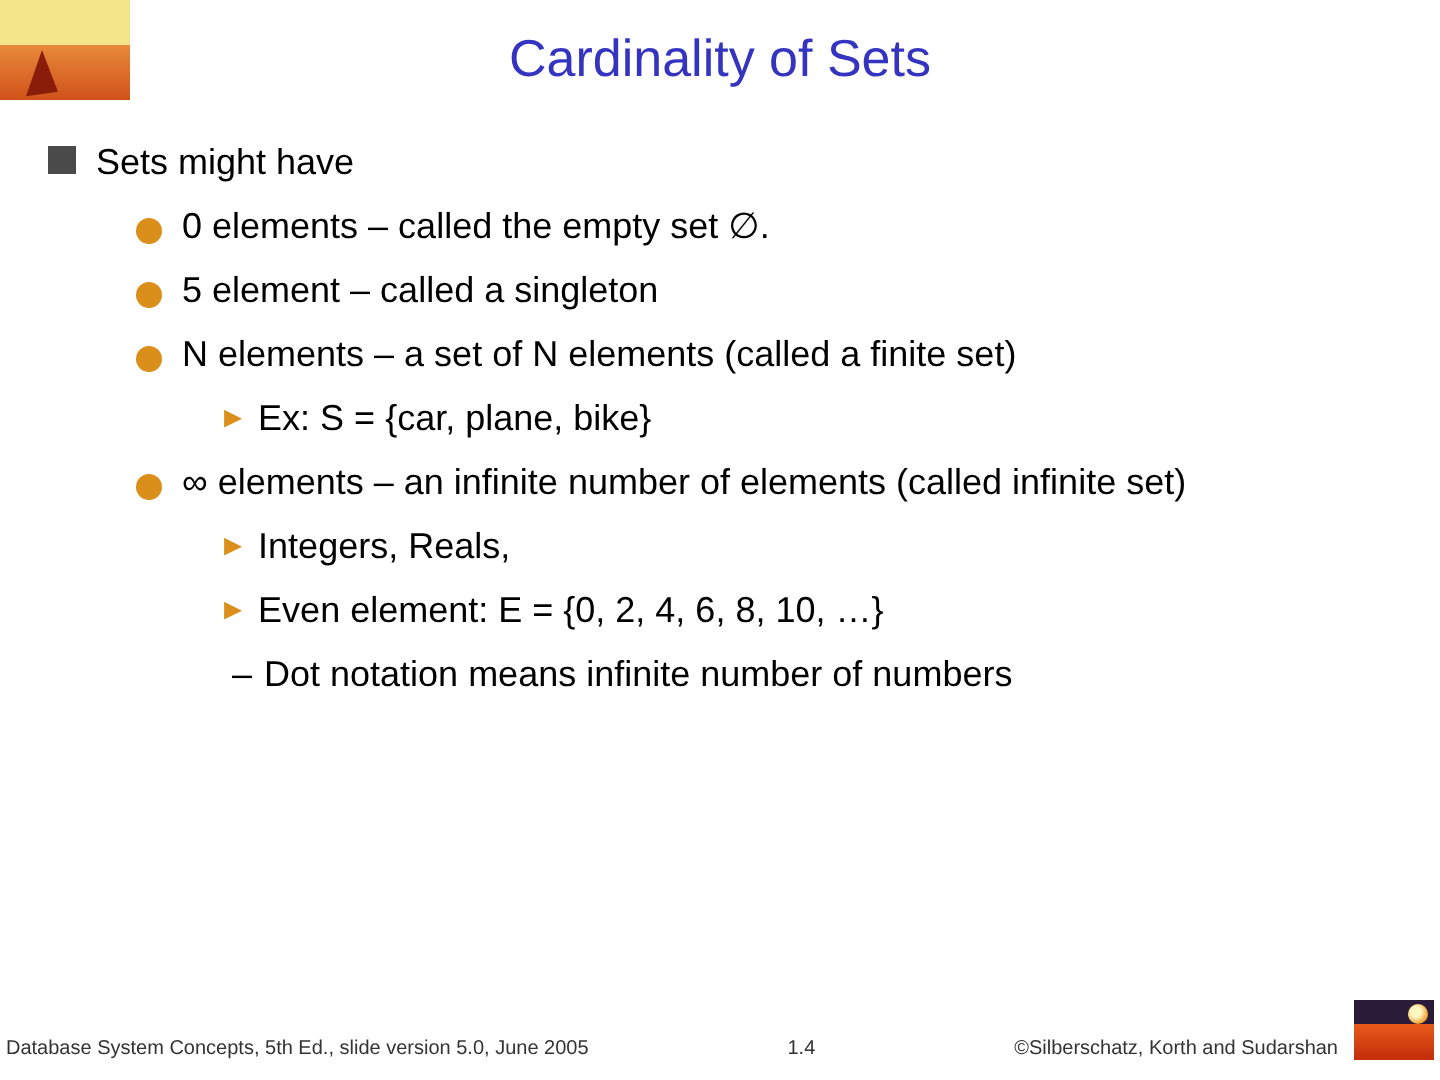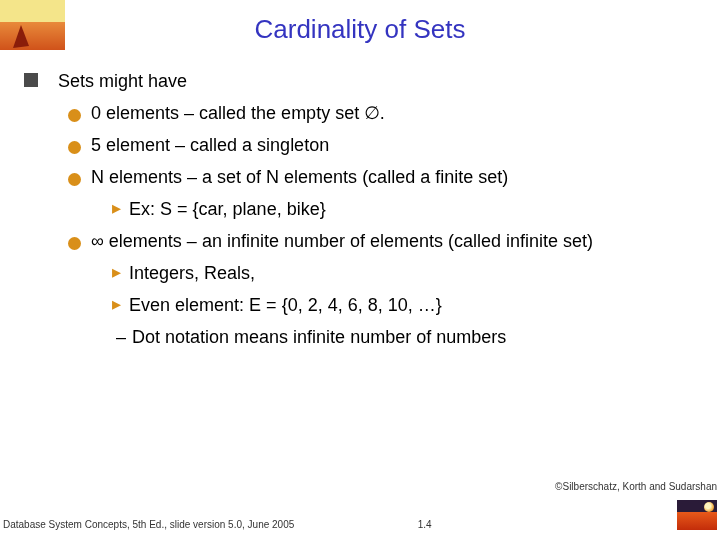--- a/index.html
+++ b/index.html
@@ -36,21 +36,21 @@
     text-align: center;
     color: #3434c0;
     font-weight: normal;
     font-size: 26px;
     padding-top: 14px;
     padding-bottom: 6px;
   }
   .content {
     padding: 12px 22px 0 24px;
   }
-  .l1 { display: flex; gap: 20px; margin: 6px 0 8px; }
+  .l1 { display: flex; gap: 10px; margin: 6px 0 8px; }
   .l2 { display: flex; gap: 10px; margin: 8px 0 8px 44px; align-items: center; }
   .l3 { display: flex; gap: 8px; margin: 8px 0 8px 88px; align-items: flex-start; }
   .l4 { display: flex; gap: 6px; margin: 8px 0 8px 92px; align-items: flex-start; }
   .sq { width: 14px; height: 14px; background: #4a4a4a; margin-top: 4px; flex-shrink: 0; }
   .dot { width: 13px; height: 13px; border-radius: 50%; background: #d98f19; margin-top: 5px; flex-shrink: 0; }
   .arw { color: #d98f19; font-size: 18px; line-height: 22px; flex-shrink: 0; }
   .dash { width: 10px; text-align: center; margin-top: 2px; color: #000; flex-shrink: 0; }
   .txt { line-height: 24px; }
   .footer {
     position: absolute;
@@ -61,21 +61,20 @@
     justify-content: space-between;
     align-items: flex-end;
     padding: 0 3px;
     font-size: 10px;
     color: #333;
   }
   .footer .right-wrap {
     display: flex;
     align-items: flex-end;
     gap: 8px;
-    flex-direction: column;
   }
   .logo-bottom {
     width: 40px;
     height: 30px;
     background: linear-gradient(to bottom, #2a1b38 0%, #2a1b38 40%, #e85a1a 40%, #c32d0a 100%);
     position: relative;
   }
   .logo-bottom::after{
     content:"";
     position:absolute;

